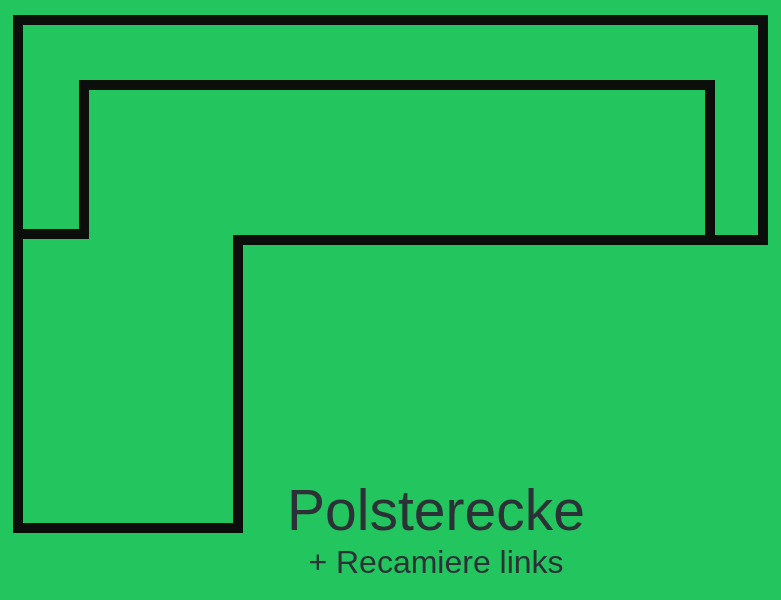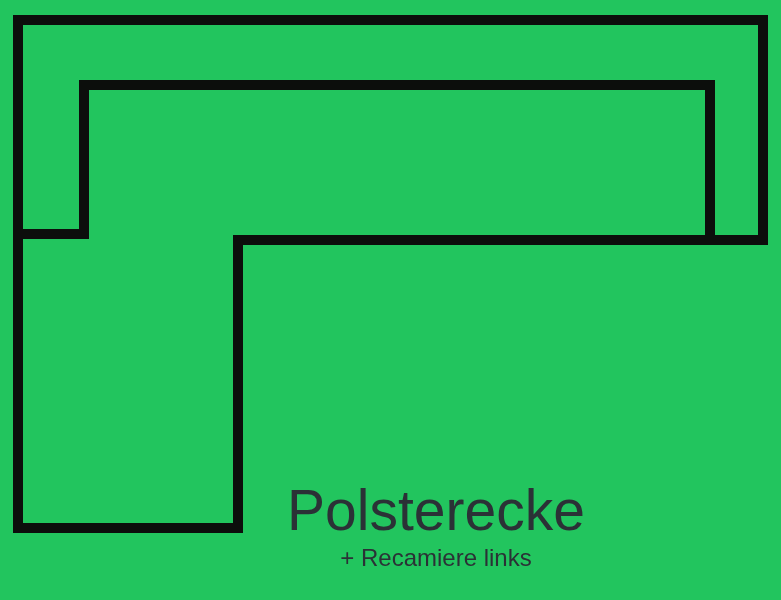--- a/index.html
+++ b/index.html
@@ -33,21 +33,21 @@
     line-height: 1.0;
     pointer-events: none;
   }
   .caption-title {
     font-size: 57px;
     font-weight: 400;
     letter-spacing: 0px;
     white-space: nowrap;
   }
   .caption-subtitle {
-    font-size: 24px;
+    font-size: 32px;
     font-weight: 400;
     margin-top: 7px;
     white-space: nowrap;
   }
 </style>
 </head>
 <body>
 
 <div class="stage">
 

